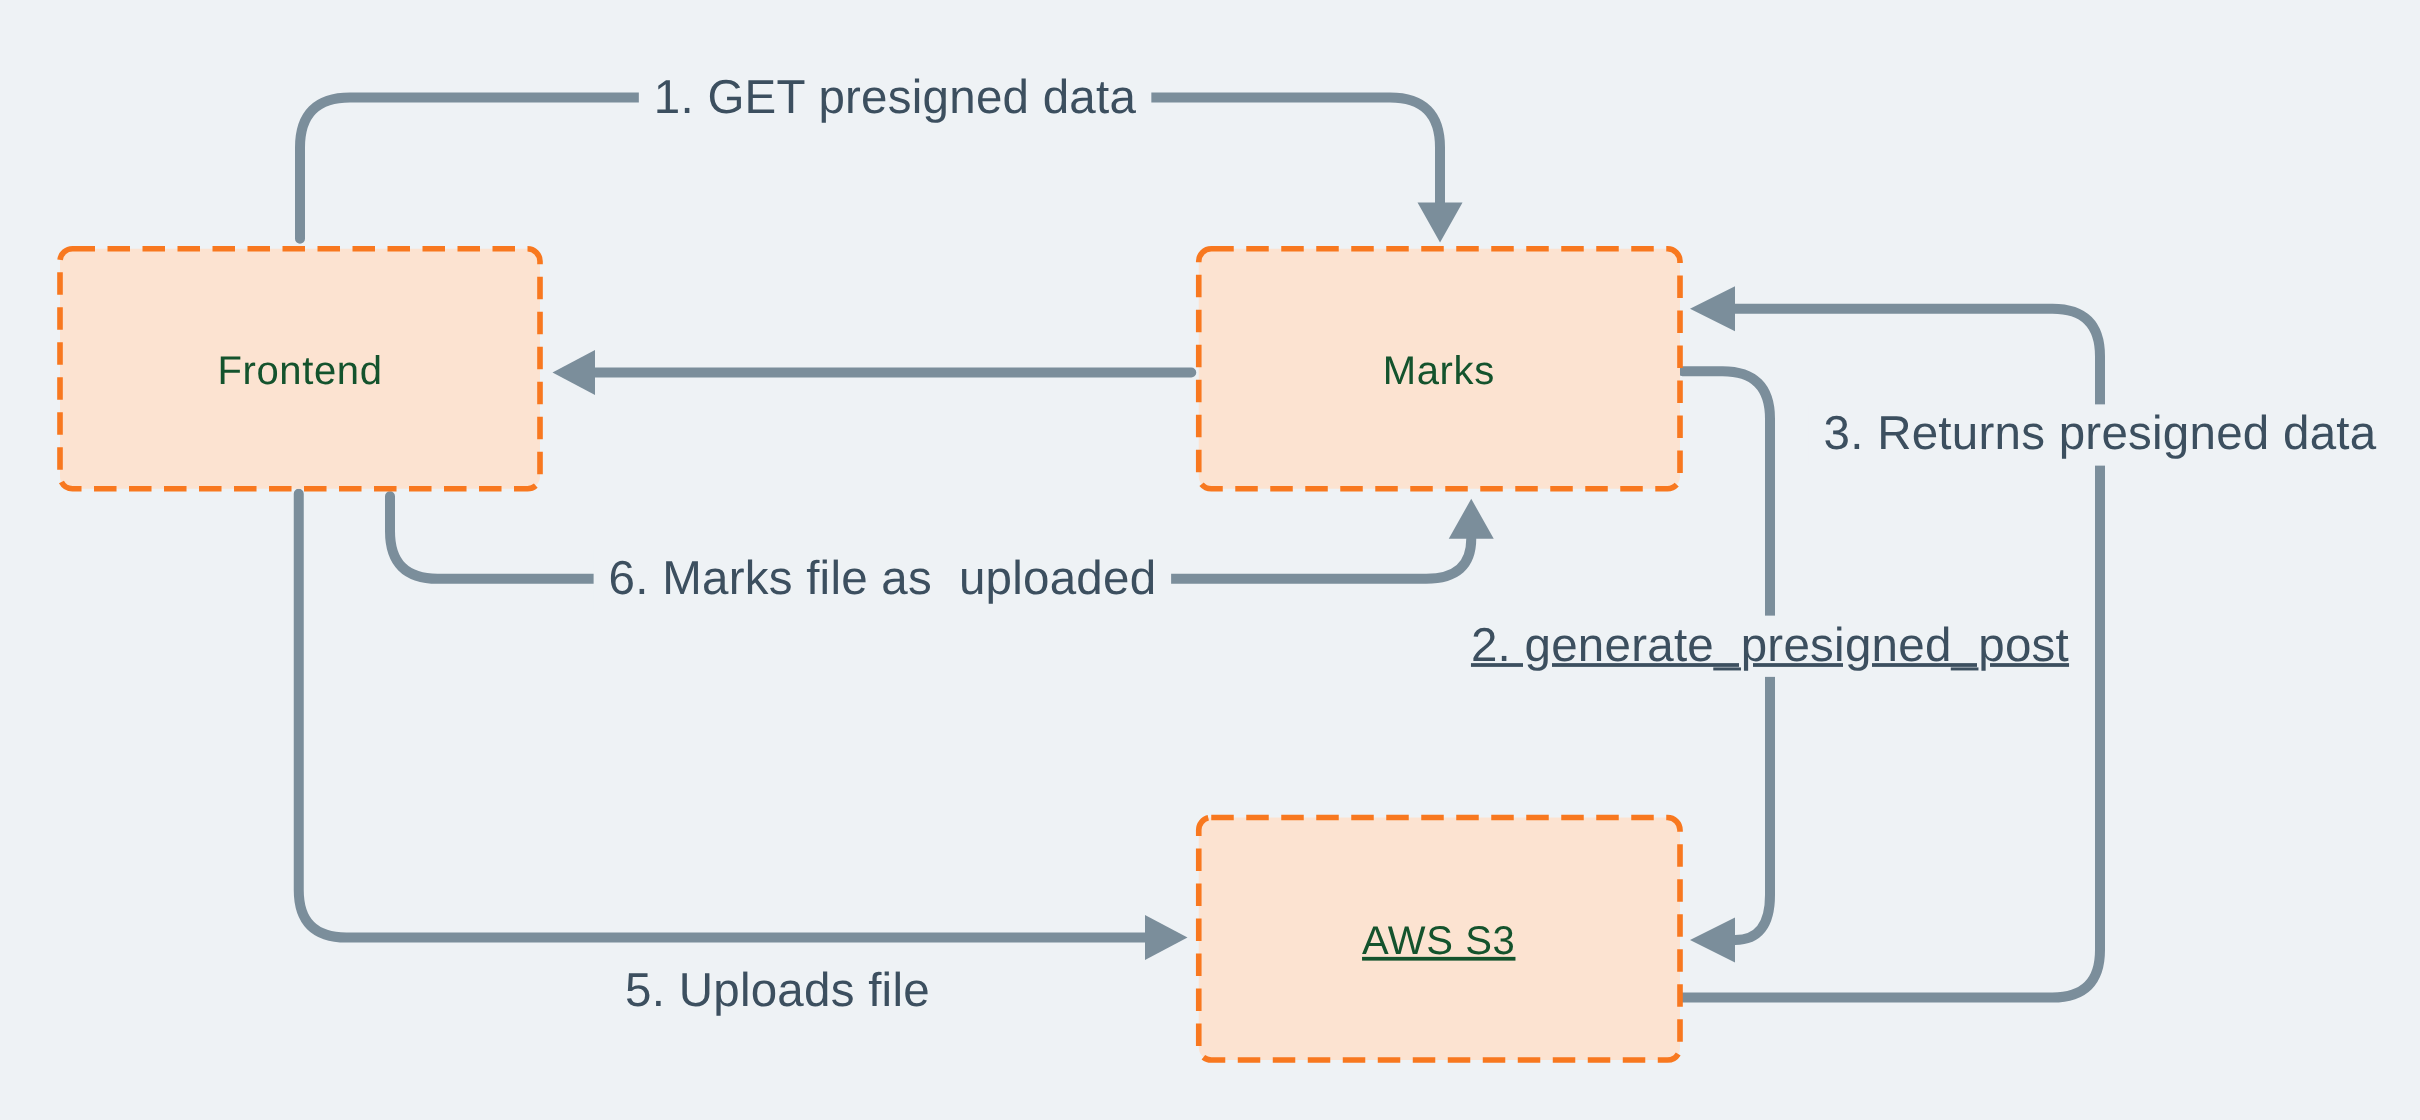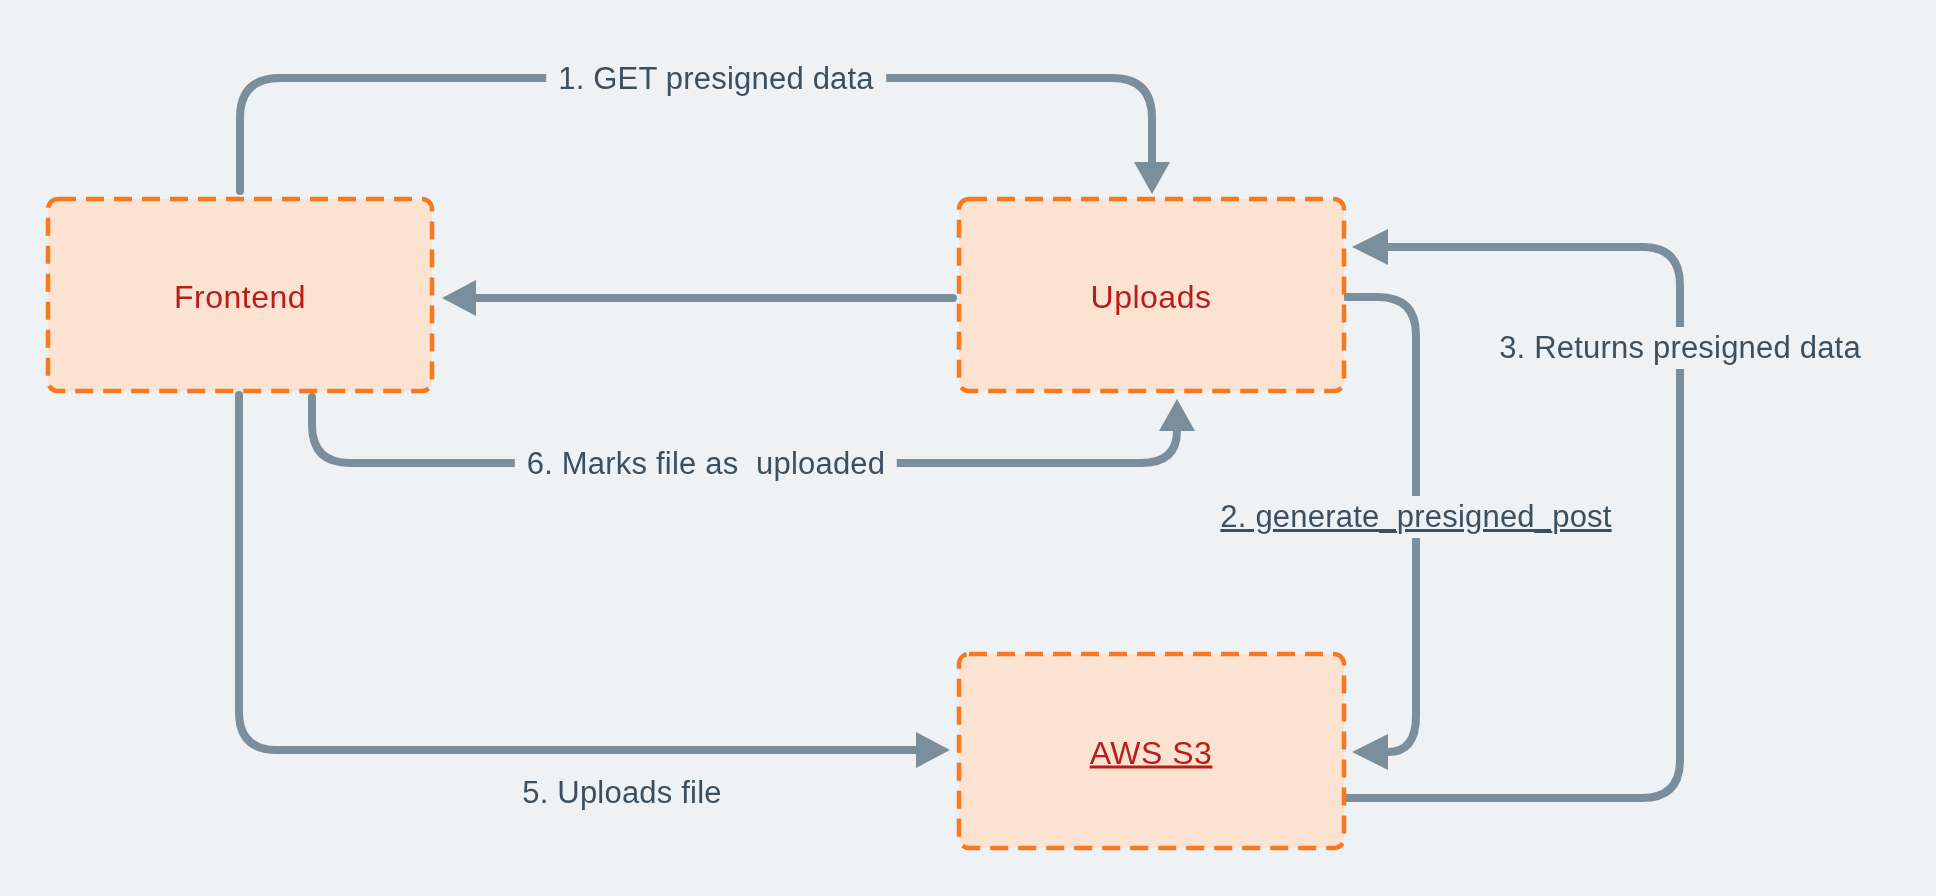--- a/index.html
+++ b/index.html
@@ -37,28 +37,28 @@
   .node-box {
     fill: #fce3d1;
     stroke: #f8781f;
     stroke-width: 4.5;
     stroke-dasharray: 18 10;
   }
   .node-label {
     position: absolute;
     transform: translate(-50%, -50%);
     font-size: 32px;
-    color: #b91c1c;
+    color: #14532d;
     white-space: pre;
     letter-spacing: 0.5px;
   }
   .edge-label {
     position: absolute;
     transform: translate(-50%, -50%);
-    font-size: 31px;
+    font-size: 38px;
     color: #3c4f5f;
     background: #eef2f5;
     padding: 3px 12px;
     white-space: pre;
     letter-spacing: 0.2px;
   }
 </style>
 </head>
 <body>
 
@@ -83,21 +83,21 @@
 
     <path class="connector" d="M 1346 798 H 1642 Q 1680 798 1680 760 V 285 Q 1680 247 1642 247 H 1388"></path>
     <polygon class="arrowhead" points="1352,247 1388,229 1388,265"></polygon>
 
     <rect class="node-box" x="48" y="199" width="384" height="192" rx="10"></rect>
     <rect class="node-box" x="959" y="199" width="385" height="192" rx="10"></rect>
     <rect class="node-box" x="959" y="654" width="385" height="194" rx="10"></rect>
   </svg>
 
   <div class="node-label" style="left:240px; top:297px;">Frontend</div>
-  <div class="node-label" style="left:1151px; top:297px;">Uploads</div>
+  <div class="node-label" style="left:1151px; top:297px;">Marks</div>
   <div class="node-label" style="left:1151px; top:753px;text-decoration:underline;">AWS S3</div>
 
   <div class="edge-label" style="left:716px; top:79px;">1. GET presigned data</div>
   <div class="edge-label" style="left:1416px; top:517px;text-decoration:underline;">2. generate_presigned_post</div>
   <div class="edge-label" style="left:1680px; top:348px;">3. Returns presigned data</div>
   <div class="edge-label" style="left:622px; top:793px;">5. Uploads file</div>
   <div class="edge-label" style="left:706px; top:464px;">6. Marks file as  uploaded</div>
 
 </div>
 

